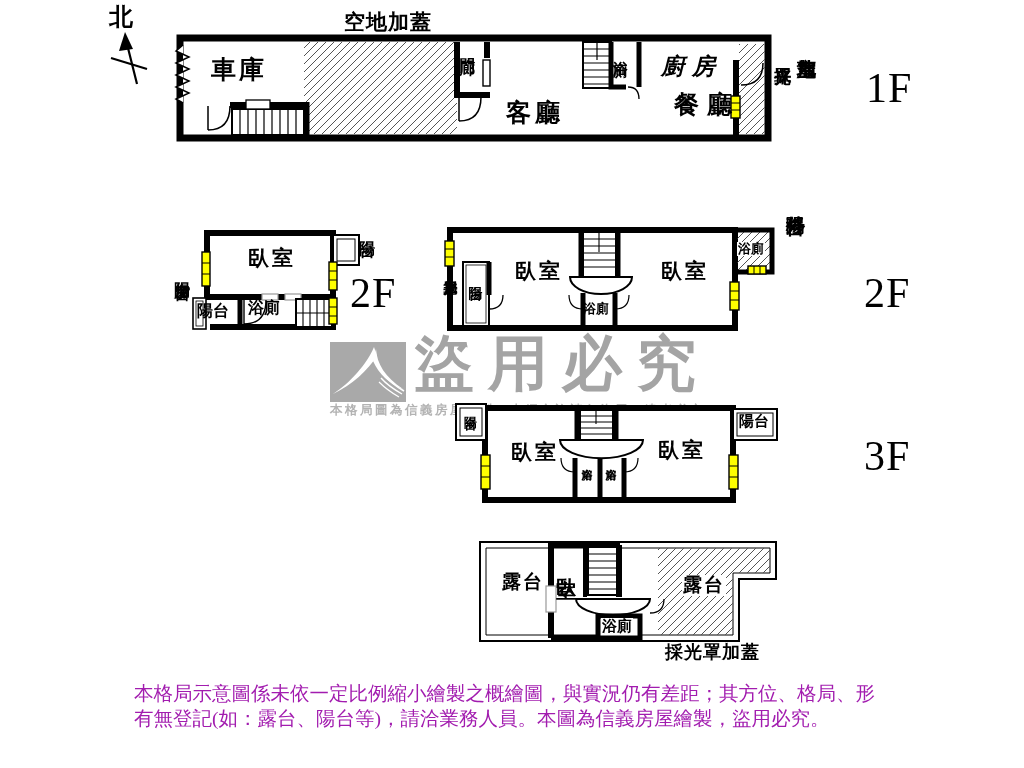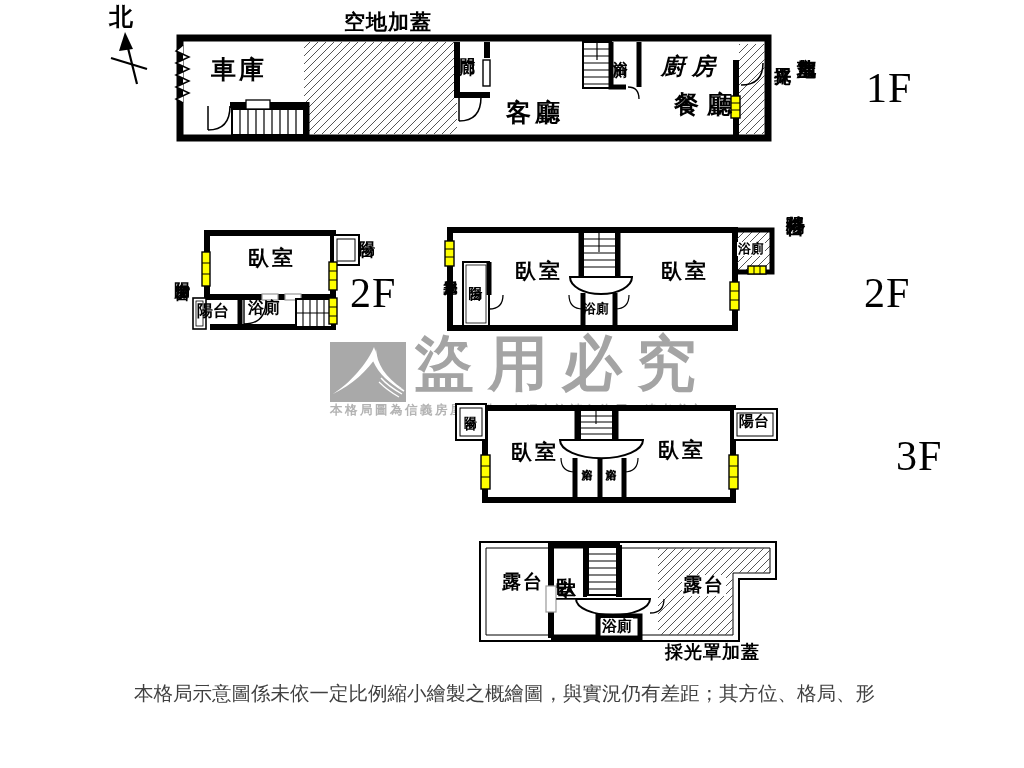--- a/index.html
+++ b/index.html
@@ -9,21 +9,21 @@
   #plan-svg { position:absolute; left:0; top:0; z-index:1; }
   .lbl { position:absolute; z-index:3; color:#000; font-weight:700; line-height:1.08; white-space:nowrap; }
   .vert { writing-mode:vertical-rl; text-orientation:upright; }
   .tag { font-weight:400; font-size:42px; letter-spacing:1px; }
   .bgw { background:#fff; padding:0 1px; }
   .wm { position:absolute; z-index:0; color:#a6a6a6; }
   #wm-logo { position:absolute; left:330px; top:342px; width:76px; height:60px; background:#a9a9a9; z-index:0; }
   #wm-brand { left:414px; top:332px; font-size:60px; font-weight:700; letter-spacing:14px; color:#a4a4a4; }
   #wm-slogan { left:330px; top:404px; font-size:12.5px; letter-spacing:2.5px; color:#b3b3b3; }
   #disclaimer { position:absolute; left:134px; top:681px; width:780px; z-index:3;
-                font-size:19.5px; line-height:25.4px; color:#404040; }
+                font-size:19.5px; line-height:25.4px; color:#a21caf; }
 </style>
 </head>
 <body>
 
 <div id="canvas">
 
   <div id="wm-logo">
     <svg width="76" height="60" viewBox="0 0 76 60">
       <path d="M44,5 C37,22 20,41 3,52 C22,43 38,28 47,14 Z" fill="#ffffff"></path>
       <path d="M46,7 C47,22 55,35 73,47 C59,42 49,32 43,19 Z" fill="#ffffff"></path>
@@ -232,25 +232,26 @@
   <div class="lbl bgw" style="left:737px; top:242px; font-size:13px;">浴廁</div>
   <div class="lbl vert" style="left:785px; top:201px; font-size:19px;">陽台外移</div>
   <div class="lbl tag" style="left:864px; top:271px;">2F</div>
 
   <div class="lbl vert" style="left:463px; top:406px; font-size:13px;">陽台</div>
   <div class="lbl" style="left:511px; top:441px; font-size:21px; letter-spacing:3px;">臥室</div>
   <div class="lbl" style="left:658px; top:439px; font-size:21px; letter-spacing:3px;">臥室</div>
   <div class="lbl vert" style="left:580px; top:460px; font-size:11px;">浴廁</div>
   <div class="lbl vert" style="left:604px; top:460px; font-size:11px;">浴廁</div>
   <div class="lbl" style="left:739px; top:413px; font-size:15px;">陽台</div>
-  <div class="lbl tag" style="left:896px; top:434px;">3F</div>
+  <div class="lbl tag" style="left:864px; top:434px;">3F</div>
 
   <div class="lbl" style="left:502px; top:572px; font-size:19px; letter-spacing:2px;">露台</div>
   <div class="lbl vert" style="left:555px; top:563px; font-size:20px;">臥室</div>
   <div class="lbl bgw" style="left:601px; top:618px; font-size:15px;">浴廁</div>
   <div class="lbl bgw" style="left:682px; top:575px; font-size:19px; letter-spacing:2px;">露台</div>
   <div class="lbl" style="left:665px; top:643px; font-size:18px; letter-spacing:1px;text-align:right;">採光罩加蓋</div>
 
   <div id="disclaimer">
     <div>本格局示意圖係未依一定比例縮小繪製之概繪圖，與實況仍有差距；其方位、格局、形</div>
+    <div>有無登記(如：露台、陽台等)，請洽業務人員。本圖為信義房屋繪製，盜用必究。</div>
   </div>
 
 </div>
 
 </body></html>

